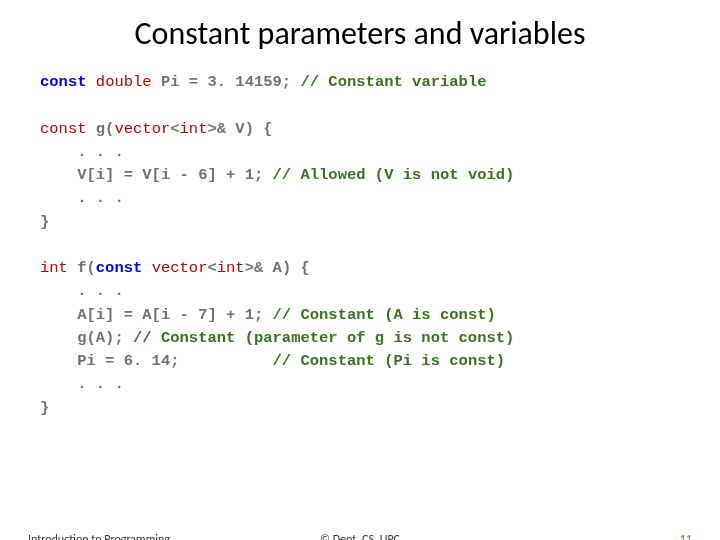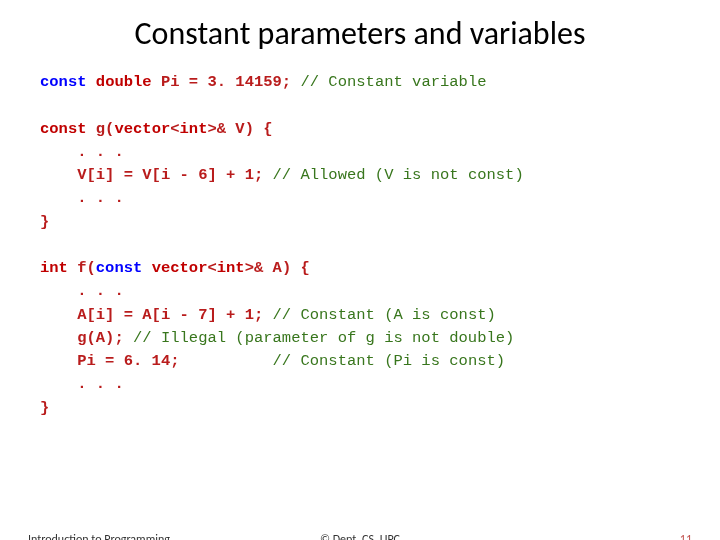--- a/index.html
+++ b/index.html
@@ -22,23 +22,23 @@
     text-align: center;
     margin: 4px 0 18px 0;
   }
   .code {
     font-family: "Courier New", monospace;
     font-size: 15.5px;
     line-height: 1.5;
     white-space: pre;
   }
   .kw    { color: #0000ff; font-weight: bold; }
-  .type  { color: #c00000; font-weight: bold; }
-  .ident { color: #b91c1c; font-weight: bold; }
-  .cmt   { color: #38761d; font-weight: normal; margin-top: 27px; }
+  .type  { color: #c00000; font-weight: normal; }
+  .ident { color: #737373; font-weight: bold; }
+  .cmt   { color: #38761d; font-weight: bold; margin-top: 27px; }
   .footer {
     position: absolute;
     bottom: 8px;
     left: 0;
     width: 720px;
     font-size: 12px;
     color: #333;
   }
   .f-left  { position: absolute; left: 28px; }
   .f-mid   { position: absolute; left: 0; width: 720px; text-align: center; }
@@ -47,28 +47,28 @@
 </head>
 <body>
 
 <div class="slide">
   <div class="title">Constant parameters and variables</div>
 
   <div class="code"><span class="kw">const</span><span class="ident"> </span><span class="type">double</span><span class="ident"> Pi = 3. 14159; </span><span class="cmt">// Constant variable</span>
 
 <span class="type">const</span><span class="ident"> g(</span><span class="type">vector</span><span class="ident">&lt;</span><span class="type">int</span><span class="ident">&gt;&amp; V) {</span>
 <span class="ident">    . . .</span>
-<span class="ident">    V[i] = V[i - 6] + 1; </span><span class="cmt">// Allowed (V is not const)</span>
+<span class="ident">    V[i] = V[i - 6] + 1; </span><span class="cmt">// Allowed (V is not void)</span>
 <span class="ident">    . . .</span>
 <span class="ident">}</span>
 
 <span class="type">int</span><span class="ident"> f(</span><span class="kw">const</span><span class="ident"> </span><span class="type">vector</span><span class="ident">&lt;</span><span class="type">int</span><span class="ident">&gt;&amp; A) {</span>
 <span class="ident">    . . .</span>
 <span class="ident">    A[i] = A[i - 7] + 1; </span><span class="cmt">// Constant (A is const)</span>
-<span class="ident">    g(A); </span><span class="cmt">// Illegal (parameter of g is not double)</span>
+<span class="ident">    g(A); </span><span class="cmt">// Constant (parameter of g is not const)</span>
 <span class="ident">    Pi = 6. 14;          </span><span class="cmt">// Constant (Pi is const)</span>
 <span class="ident">    . . .</span>
 <span class="ident">}</span></div>
 </div>
 
 <div class="footer">
   <span class="f-left">Introduction to Programming</span>
   <span class="f-mid">© Dept. CS, UPC</span>
   <span class="f-right">11</span>
 </div>

